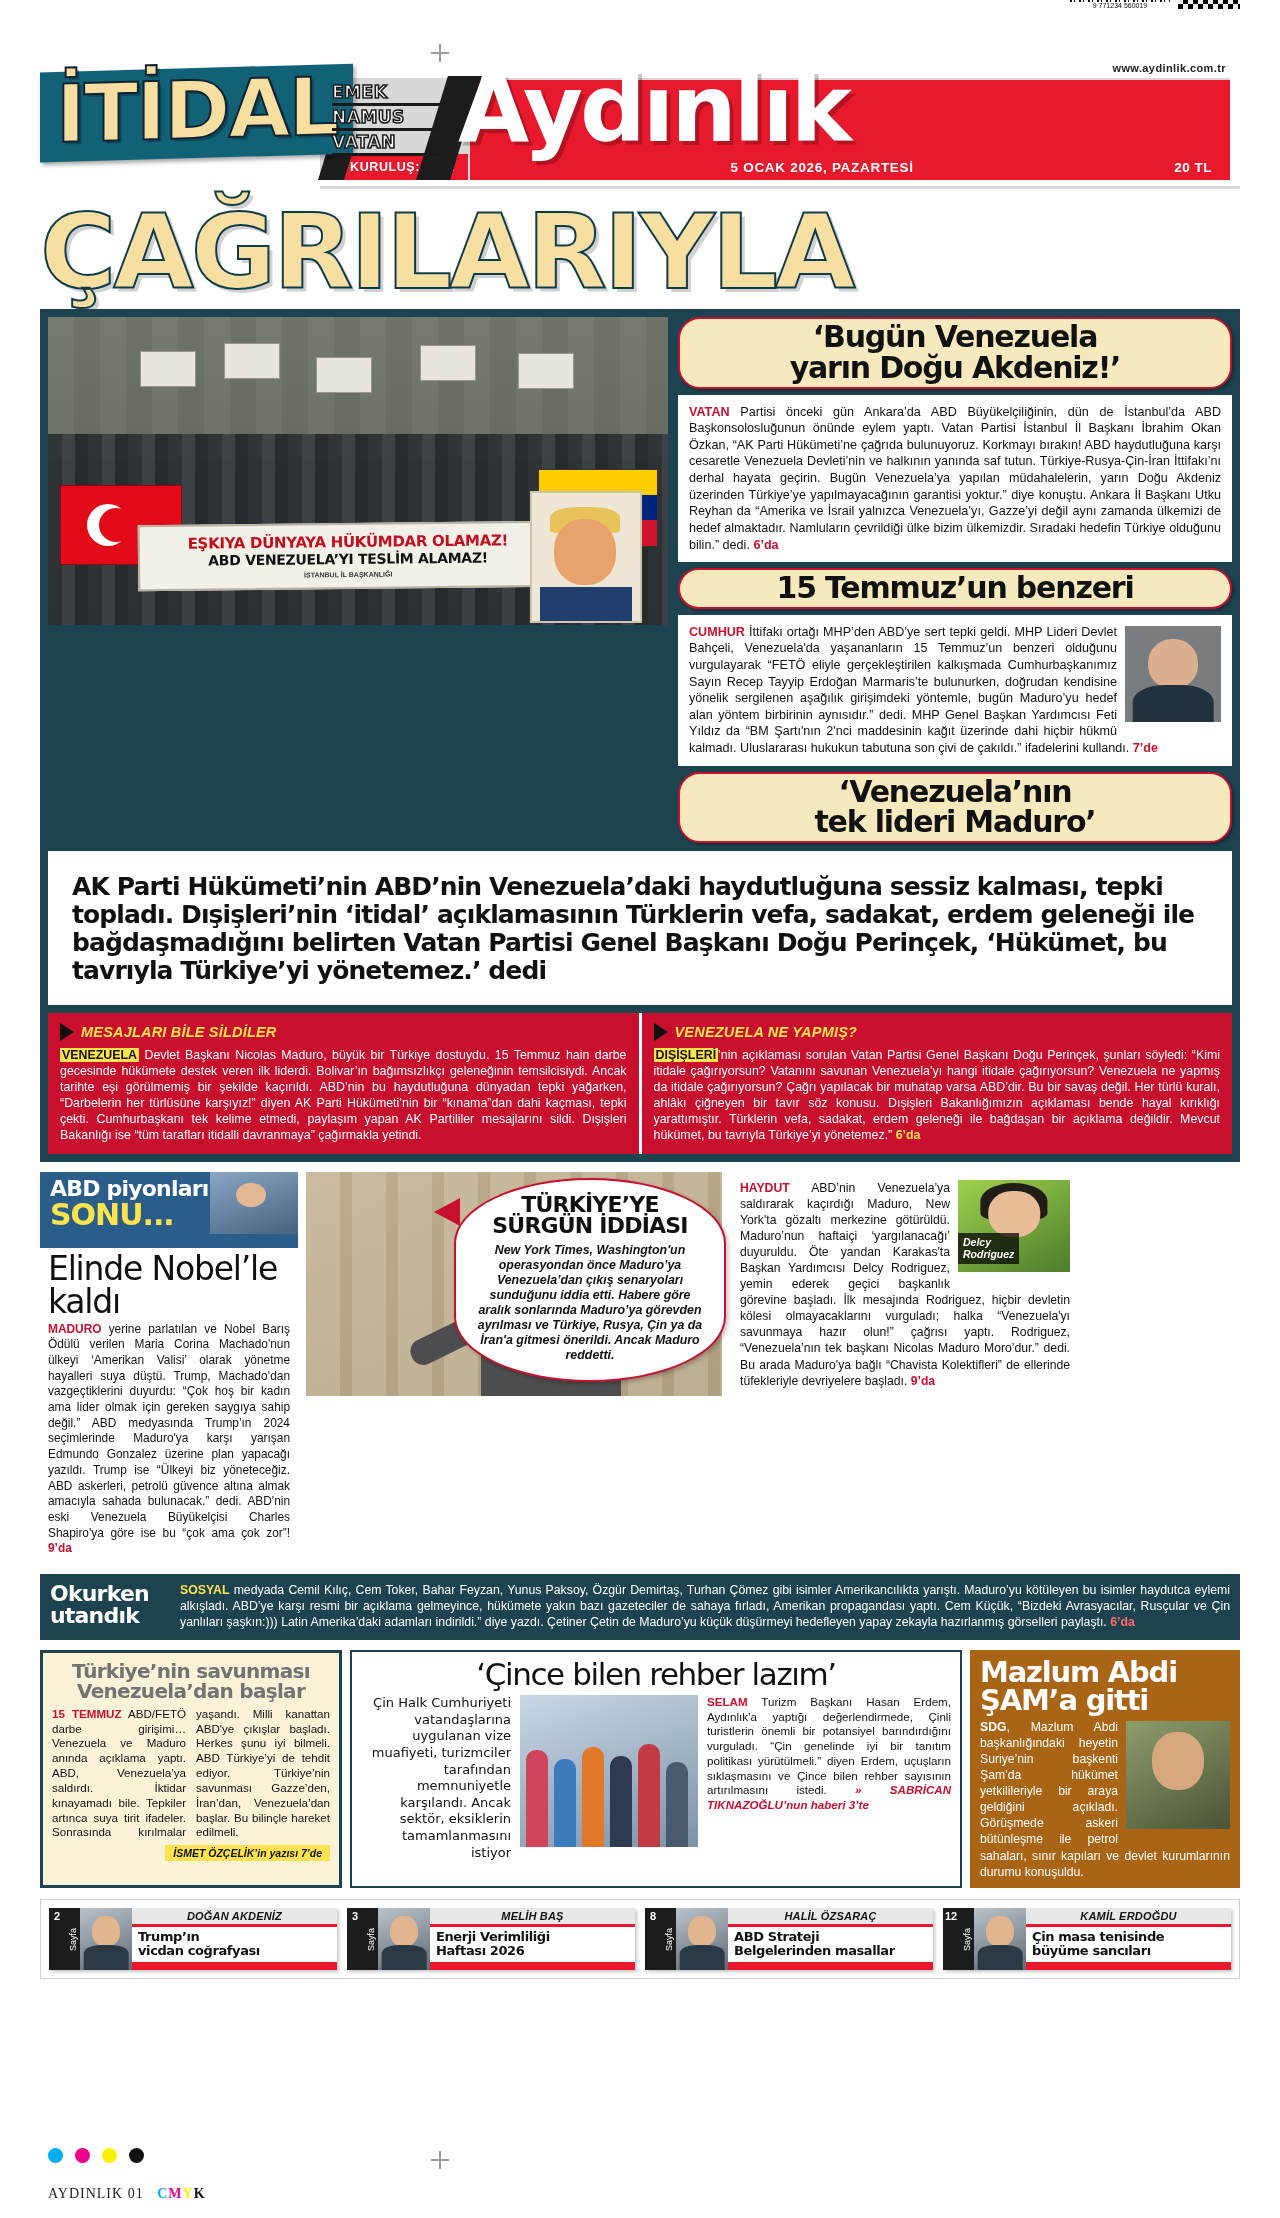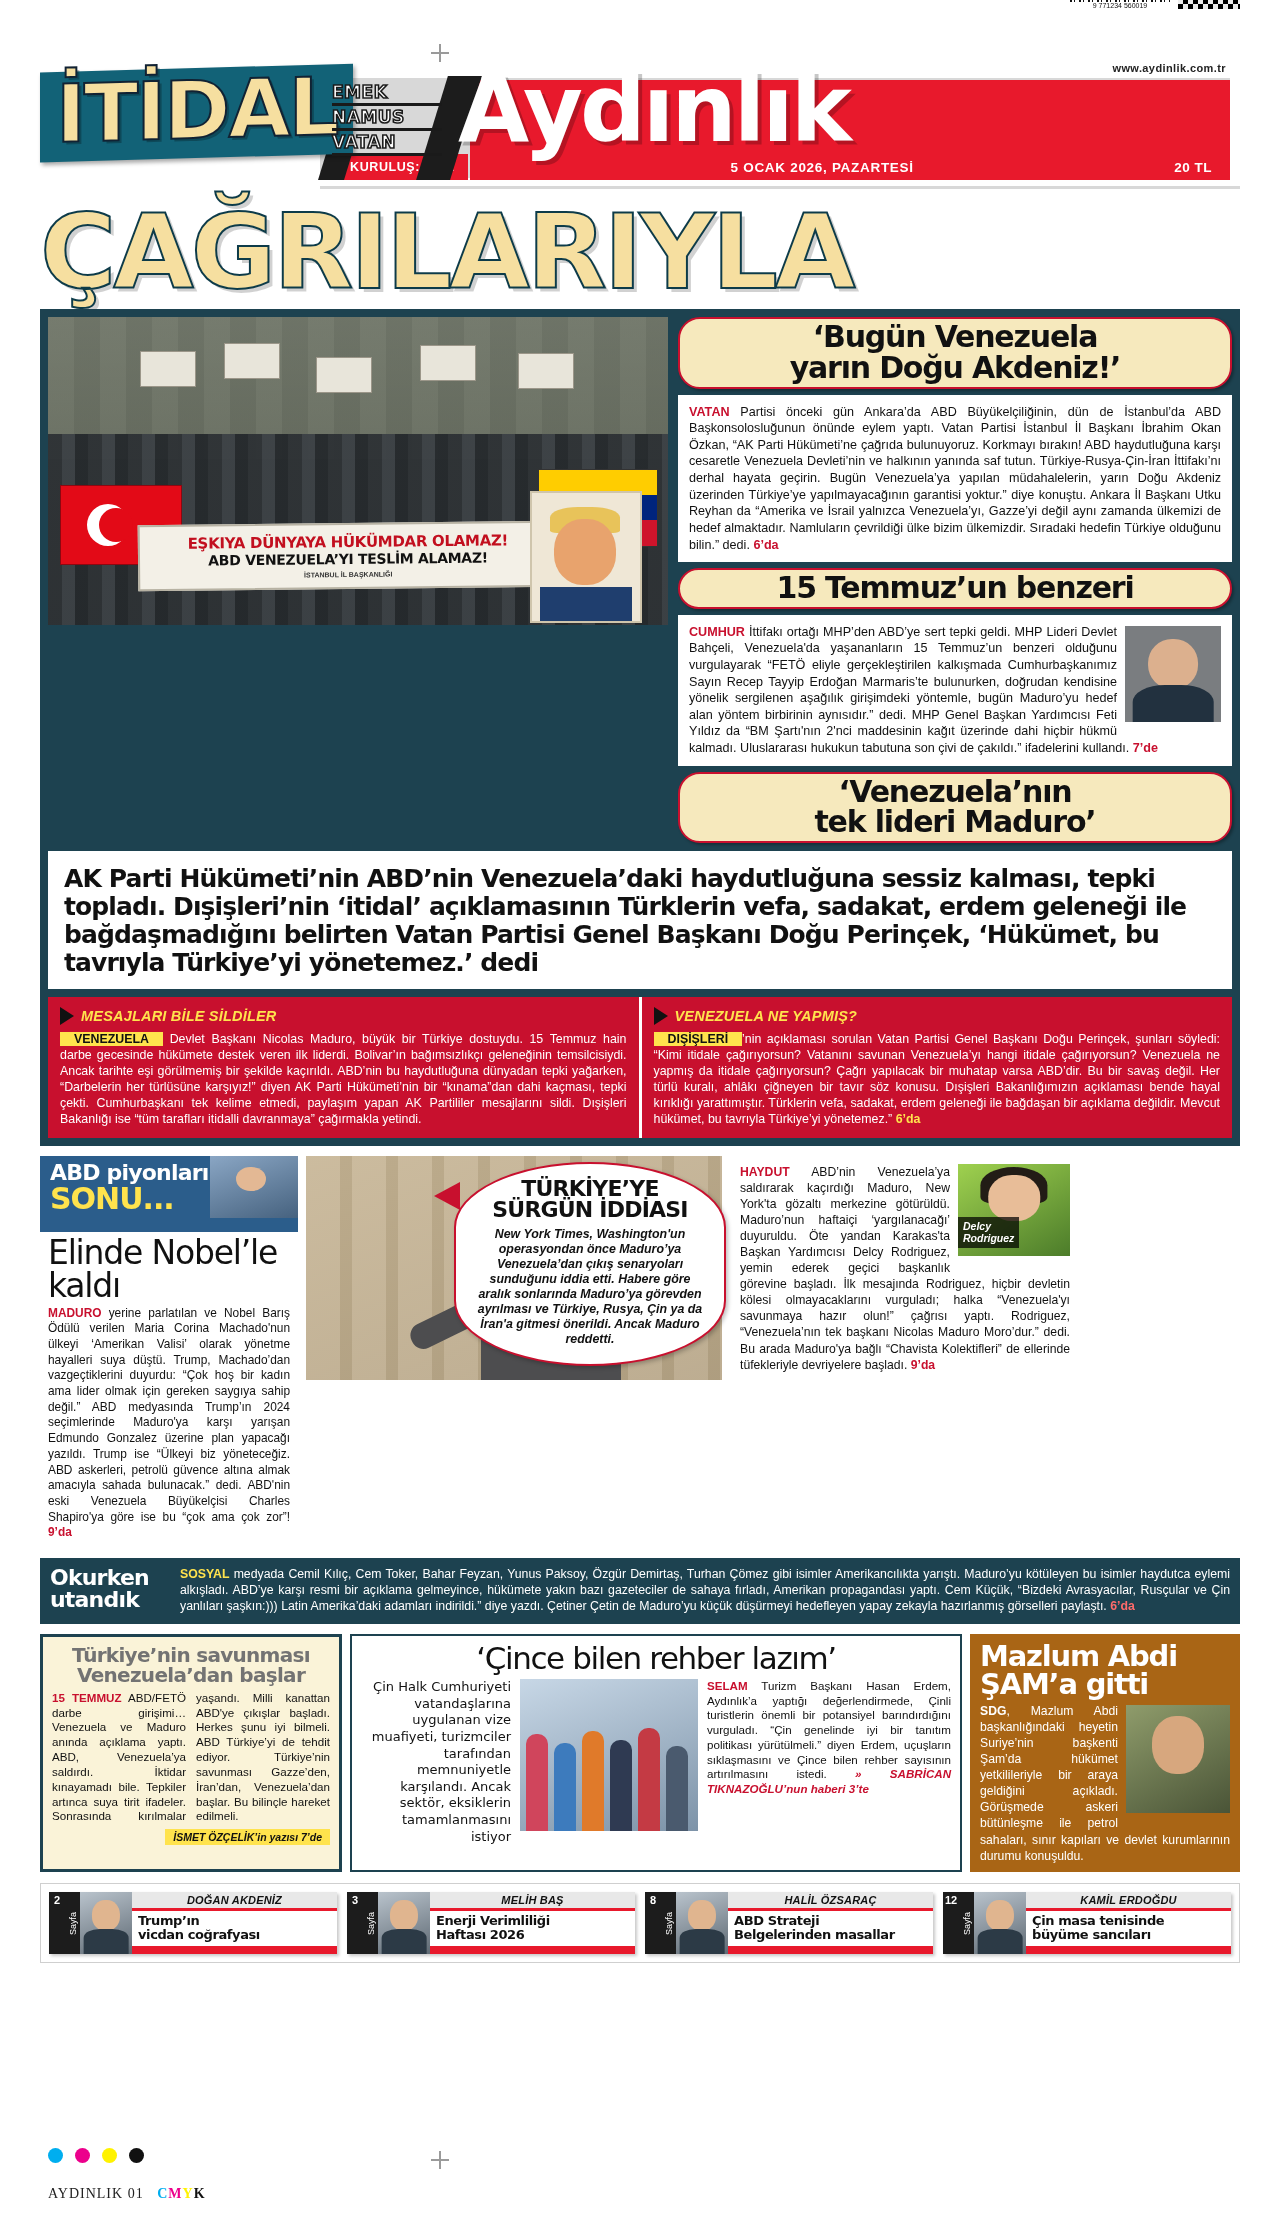--- a/index.html
+++ b/index.html
@@ -79,31 +79,31 @@
   .body-txt{font-size:12.6px;line-height:1.32;color:#111;text-align:justify;}
   .body-txt b.kick{color:#c8102e;font-weight:700;}
   .pg{color:#c8102e;font-weight:700;}
 
   .mugshot{float:right;width:96px;height:96px;margin:2px 0 4px 8px;background:#7a7d80;position:relative;overflow:hidden;}
   .mugshot .head{position:absolute;left:50%;top:14%;transform:translateX(-50%);width:52%;height:52%;border-radius:48%;background:#dcb08e;}
   .mugshot .body{position:absolute;left:50%;bottom:-6%;transform:translateX(-50%);width:84%;height:44%;border-radius:40% 40% 0 0;background:#22313f;}
 
   
   .leadtext{background:#ffffff;margin-top:8px;padding:10px 12px 8px 12px;}
-  .leadtext p{margin:4px;font-family:"DejaVu Sans",sans-serif;font-weight:700;font-size:25px;line-height:1.12;letter-spacing:-.9px;color:#111;}
+  .leadtext p{margin:12px;font-family:"DejaVu Sans",sans-serif;font-weight:700;font-size:25px;line-height:1.12;letter-spacing:-.9px;color:#111;}
 
   
   .redrow{display:flex;gap:0;margin-top:8px;background:#c8102e;}
   .redbox{flex:1;padding:10px 12px;position:relative;color:#fff;}
   .redbox + .redbox{border-left:3px solid #fff;}
   .rb-head{display:flex;align-items:center;gap:7px;margin-bottom:6px;}
   .arrowtag{width:0;height:0;border-top:9px solid transparent;border-bottom:9px solid transparent;border-left:14px solid #111;}
   .rb-title{font-style:italic;font-weight:700;font-size:14.5px;color:#ffe34d;letter-spacing:.2px;}
   .rb-body{font-size:12.4px;line-height:1.3;text-align:justify;color:#fff;}
-  .rb-body b.hl{background:#ffe34d;color:#111;padding:0 14px;font-weight:700;}
+  .rb-body b.hl{background:#ffe34d;color:#111;padding:0 2px;font-weight:700;}
   .rb-body .pgw{color:#ffe34d;font-weight:700;}
 
   
   .midrow{display:flex;gap:8px;margin-top:10px;align-items:flex-start;}
   .col-left{width:258px;background:#fff;}
   .blue-kicker{background:#2b5d8b;padding:6px 8px 8px 10px;position:relative;overflow:hidden;height:62px;}
   .blue-kicker .k1{font-family:"DejaVu Sans",sans-serif;font-weight:700;font-size:22px;color:#fff;letter-spacing:-.8px;line-height:1;}
   .blue-kicker .k2{font-family:"DejaVu Sans",sans-serif;font-weight:700;font-size:30px;color:#ffe34d;letter-spacing:-1px;line-height:1;}
   .blue-kicker .kphoto{position:absolute;right:0;top:0;width:88px;height:62px;background:linear-gradient(160deg,#8aa6c4,#46627f);}
   .blue-kicker .kphoto .h{position:absolute;left:30%;top:18%;width:34%;height:40%;border-radius:48%;background:#e3b894;}

